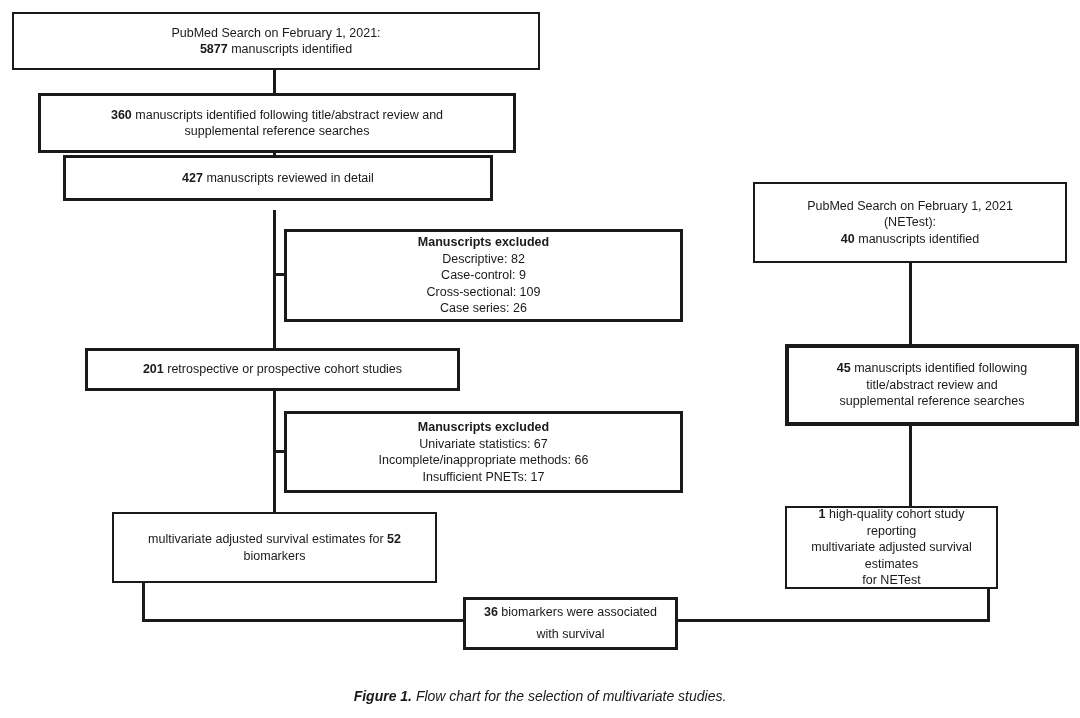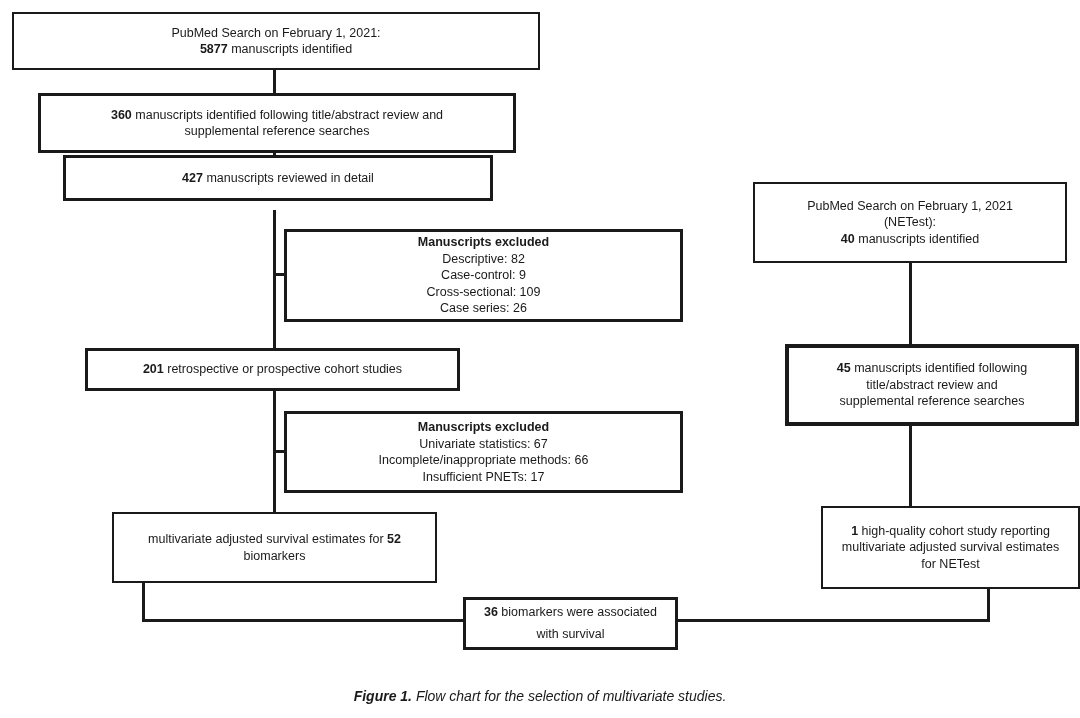--- a/index.html
+++ b/index.html
@@ -110,21 +110,21 @@
       <div><span>(NETest):</span></div>
       <div><span class="b">40</span><span> manuscripts identified</span></div>
     </div>
 
   <div class="fbox t4" style="left:769px; top:344px; width:294px; height:82px;margin-left:16px;">
       <div><span class="b">45</span><span> manuscripts identified following</span></div>
       <div><span>title/abstract review and</span></div>
       <div><span>supplemental reference searches</span></div>
     </div>
 
-  <div class="fbox" style="left:785px; top:506px; width:259px; height:83px;margin-left:36px;">
+  <div class="fbox" style="left:785px; top:506px; width:213px; height:83px;">
       <div><span class="b">1</span><span> high-quality cohort study reporting</span></div>
       <div><span>multivariate adjusted survival estimates</span></div>
       <div><span>for NETest</span></div>
     </div>
 
   <div class="fbox t3 loose" style="left:463px; top:597px; width:215px; height:53px;">
       <div><span class="b">36</span><span> biomarkers were associated</span></div>
       <div><span>with survival</span></div>
     </div>
 

